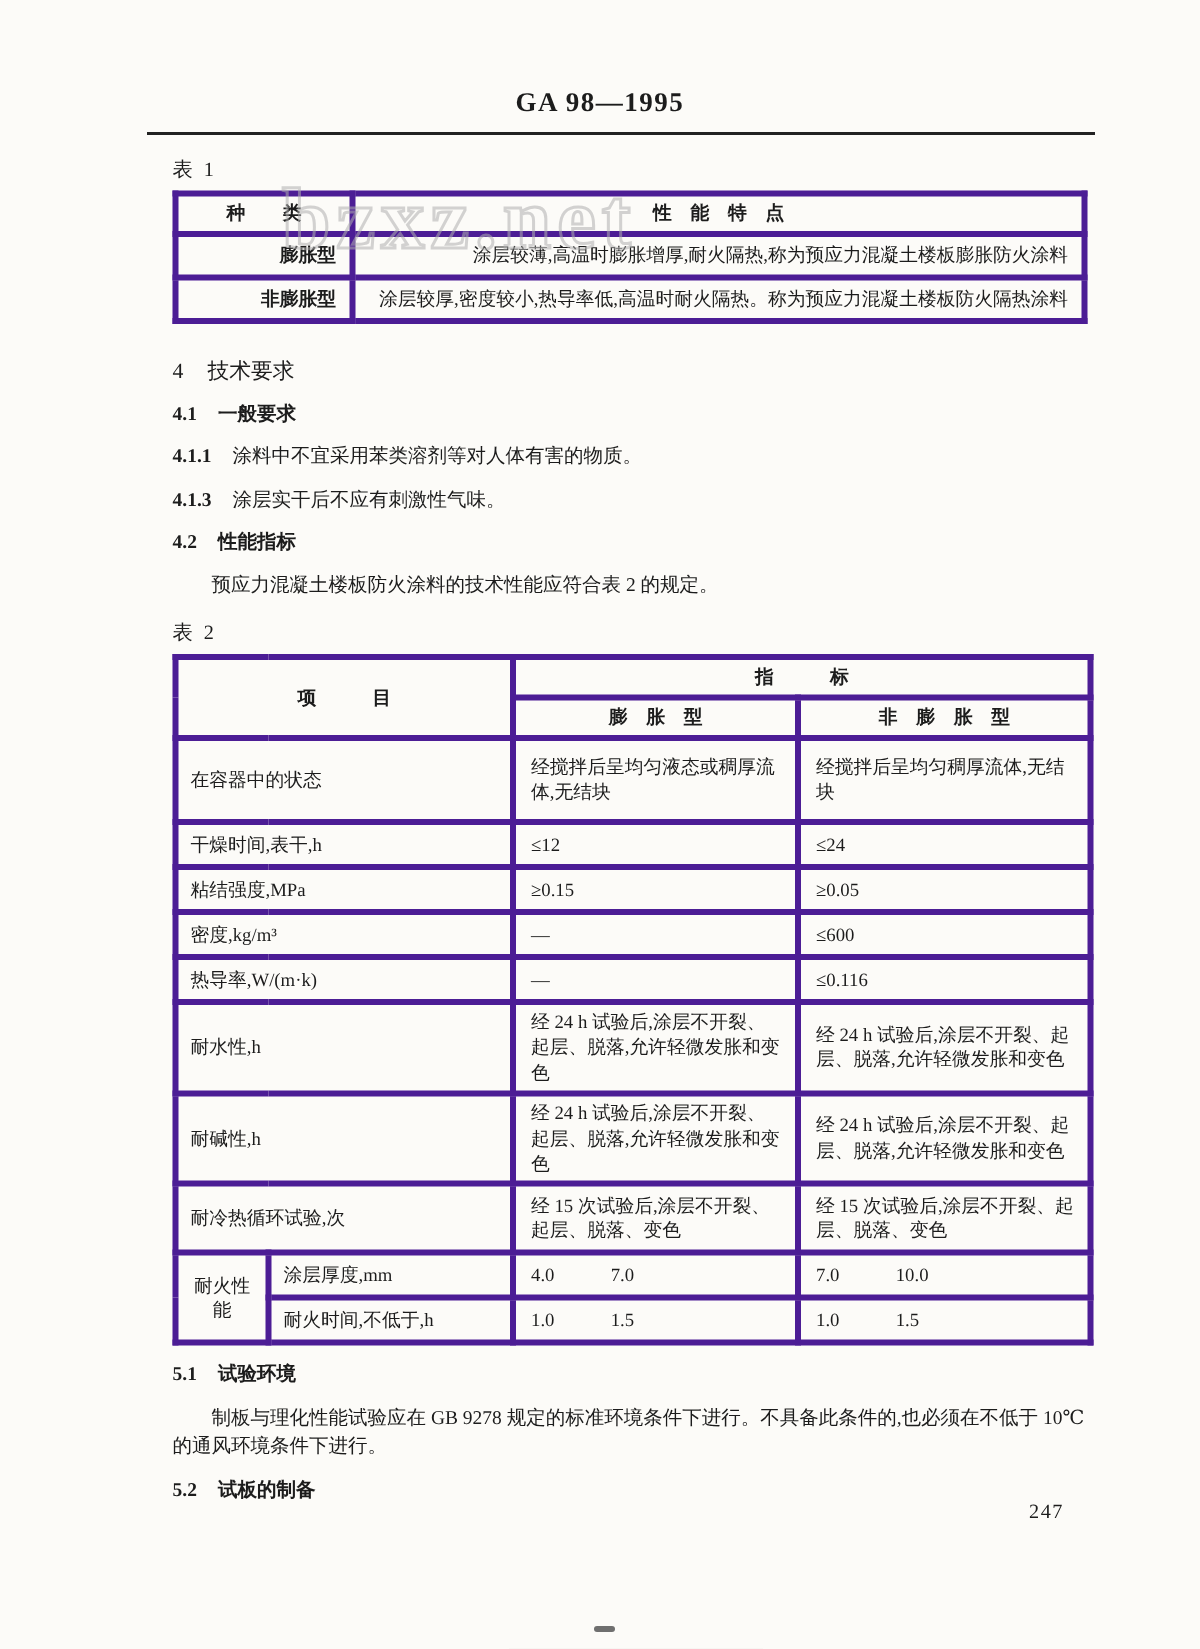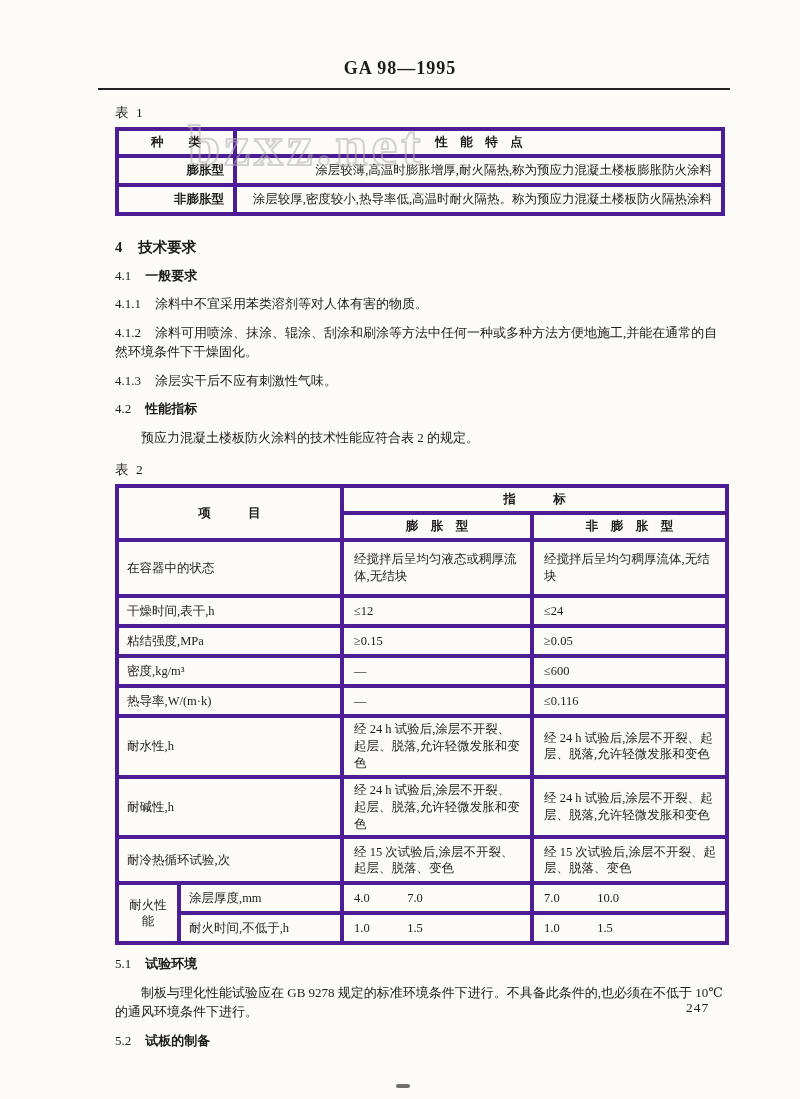--- a/index.html
+++ b/index.html
@@ -50,29 +50,29 @@
     word-break: break-all;
   }
   .c { text-align: center; }
   .b { font-weight: bold; }
   table.t1 tr.hrow td { height: 24px; }
   table.t1 tr.drow td { height: 29px; text-align: right; }
 
   .sec-h {
     margin: 22px 0 0 115px;
     font-size: 14.5px;
-    font-weight: bold;
+    font-weight: normal;
   }
   .sec-h .num { margin-right: 16px; }
   .clause {
     margin: 9px 72px 0 115px;
     font-size: 13px;
     line-height: 1.5;
   }
-  .clause .num { font-weight: normal; margin-right: 14px; }
+  .clause .num { font-weight: bold; margin-right: 14px; }
   .clause .bt { font-weight: bold; }
   .note {
     margin: 9px 72px 0 115px;
     font-size: 13px;
     line-height: 1.5;
     text-indent: 2em;
   }
 
   table.t2 tr.h1 td { height: 21px; }
   table.t2 tr.h2 td { height: 21px; }
@@ -149,23 +149,20 @@
     <span class="num">4</span><span>技术要求</span>
   </div>
 
   <div class="clause">
     <span class="num">4.1</span><span class="bt">一般要求</span>
   </div>
   <div class="clause">
     <span class="num">4.1.1</span><span>涂料中不宜采用苯类溶剂等对人体有害的物质。</span>
   </div>
   <div class="clause">
-    <span class="num">4.1.2</span><span>涂料可用喷涂、抹涂、辊涂、刮涂和刷涂等方法中任何一种或多种方法方便地施工,并能在通常的自然环境条件下干燥固化。</span>
-  </div>
-  <div class="clause">
     <span class="num">4.1.3</span><span>涂层实干后不应有刺激性气味。</span>
   </div>
   <div class="clause">
     <span class="num">4.2</span><span class="bt">性能指标</span>
   </div>
   <div class="note">预应力混凝土楼板防火涂料的技术性能应符合表 2 的规定。</div>
 
   <div class="tcaption">表 2</div>
   <table class="t t2">
     <colgroup>

